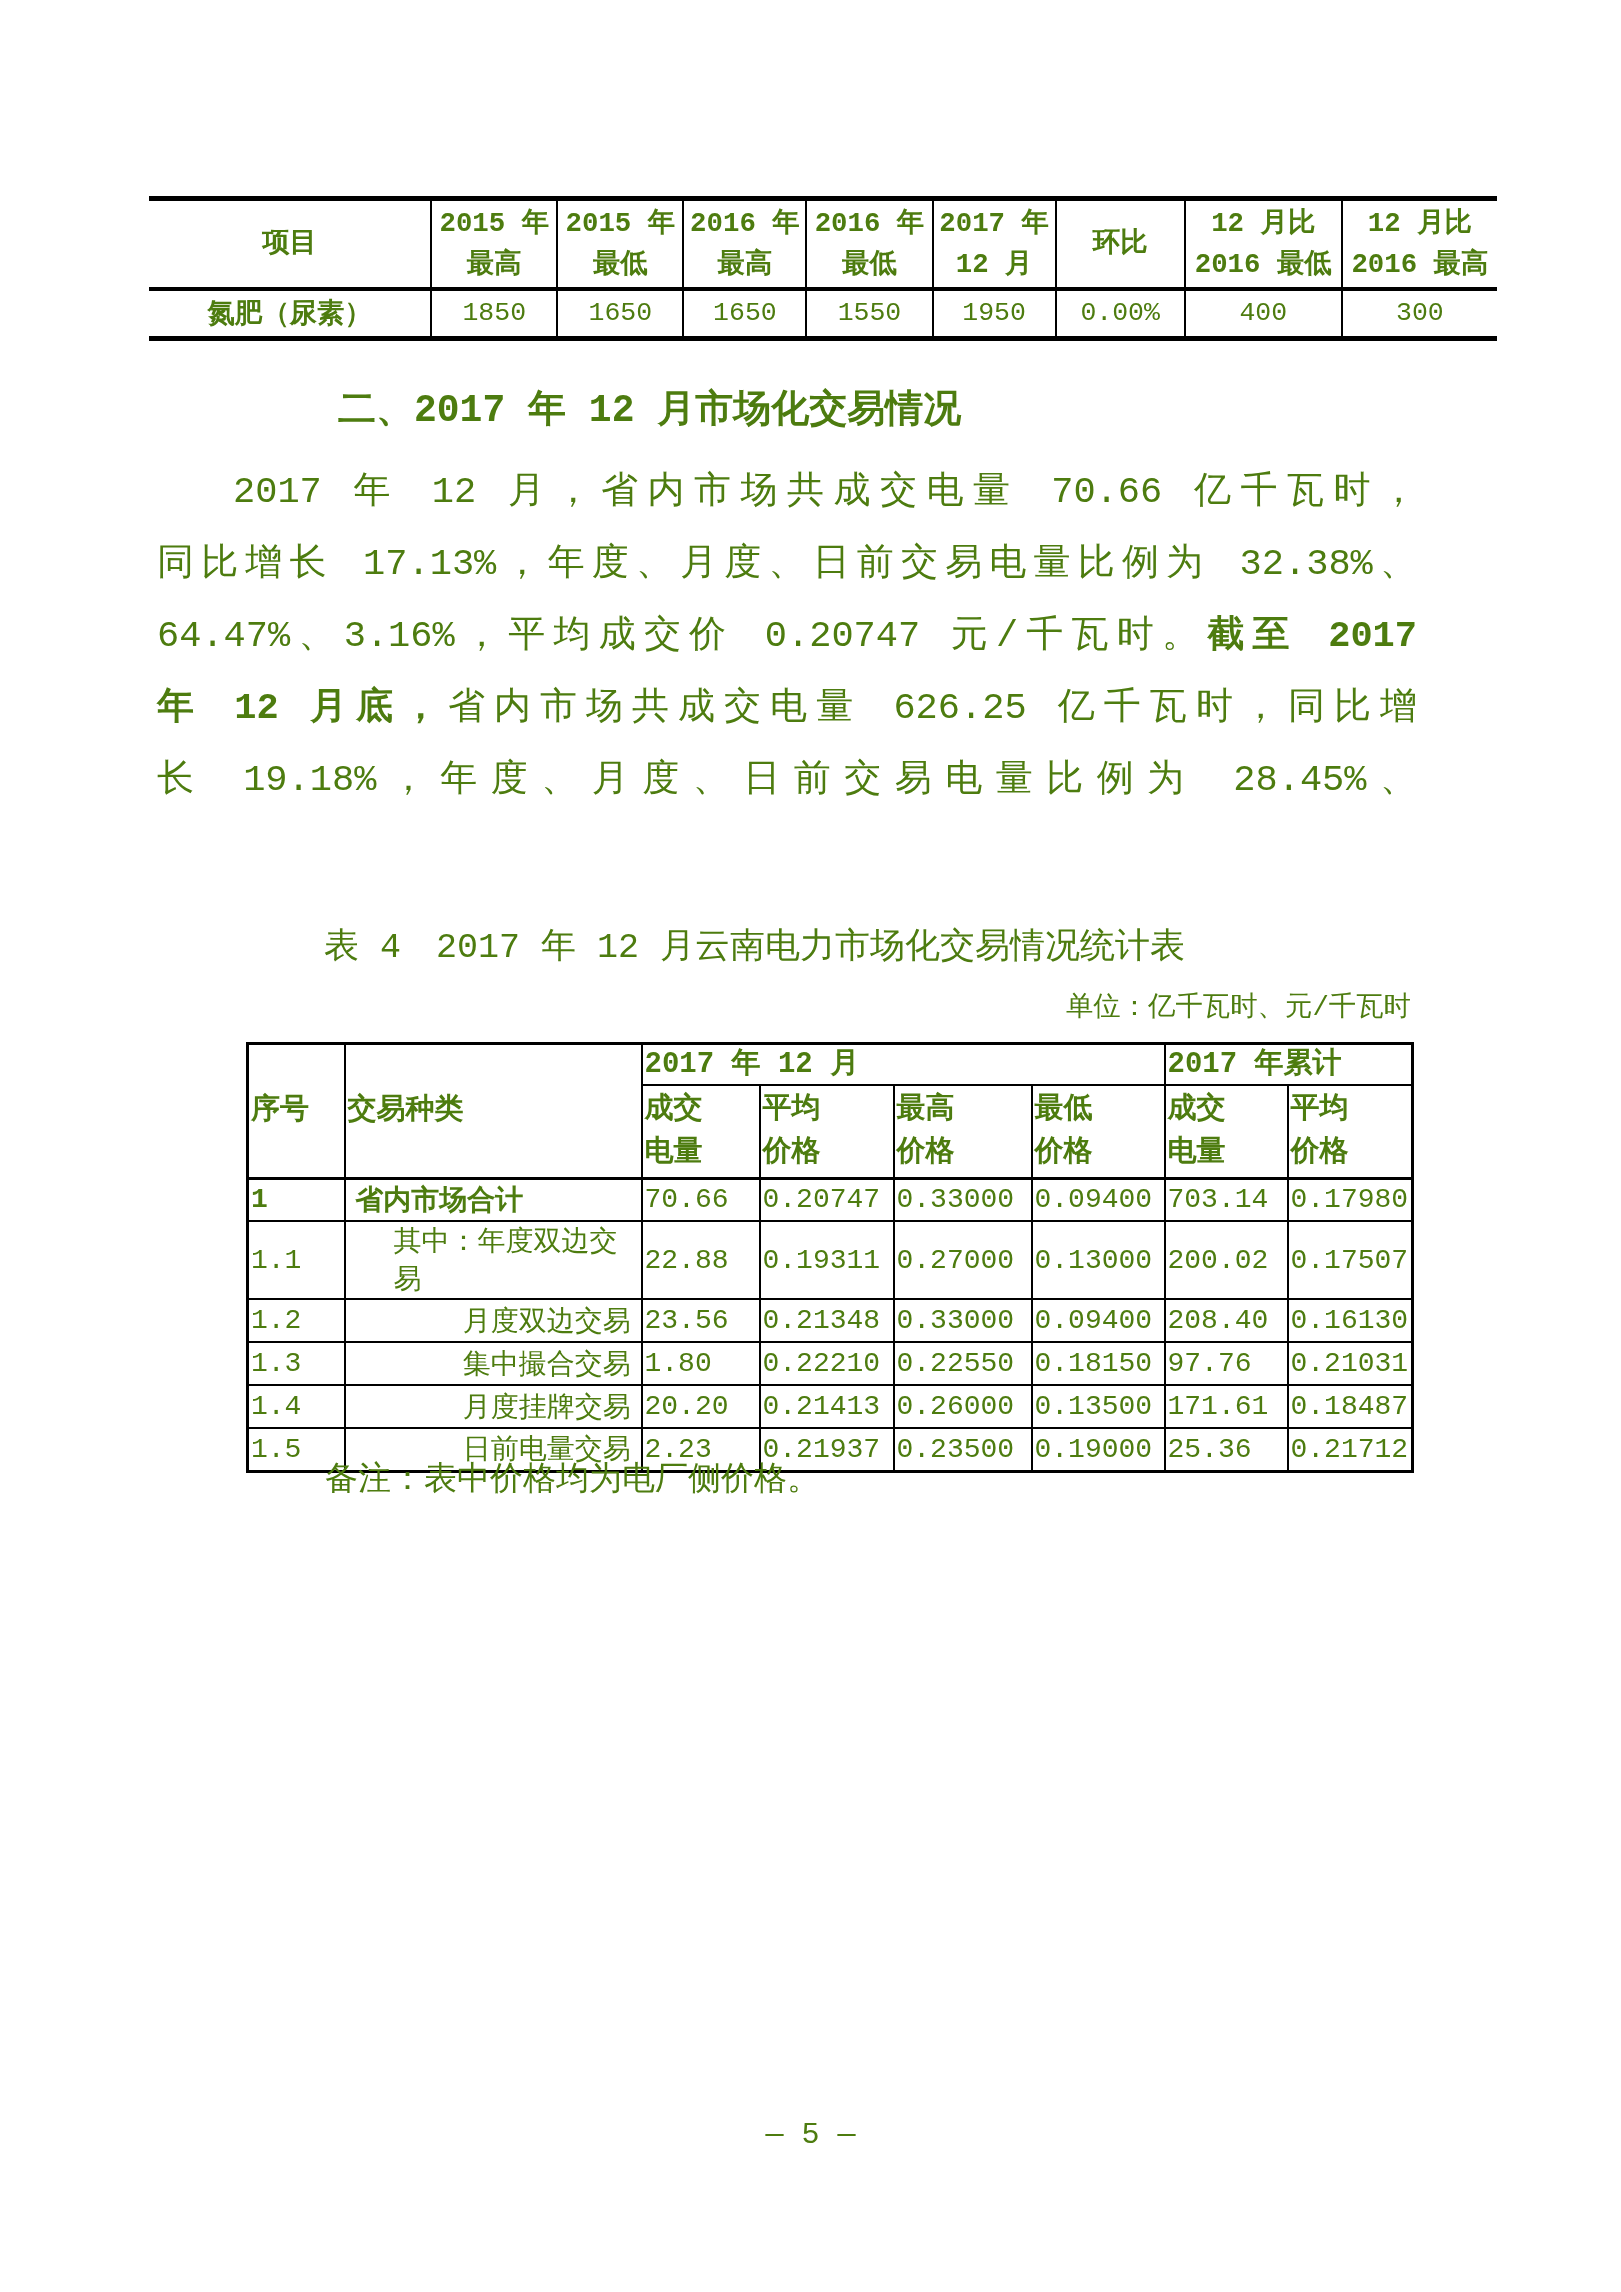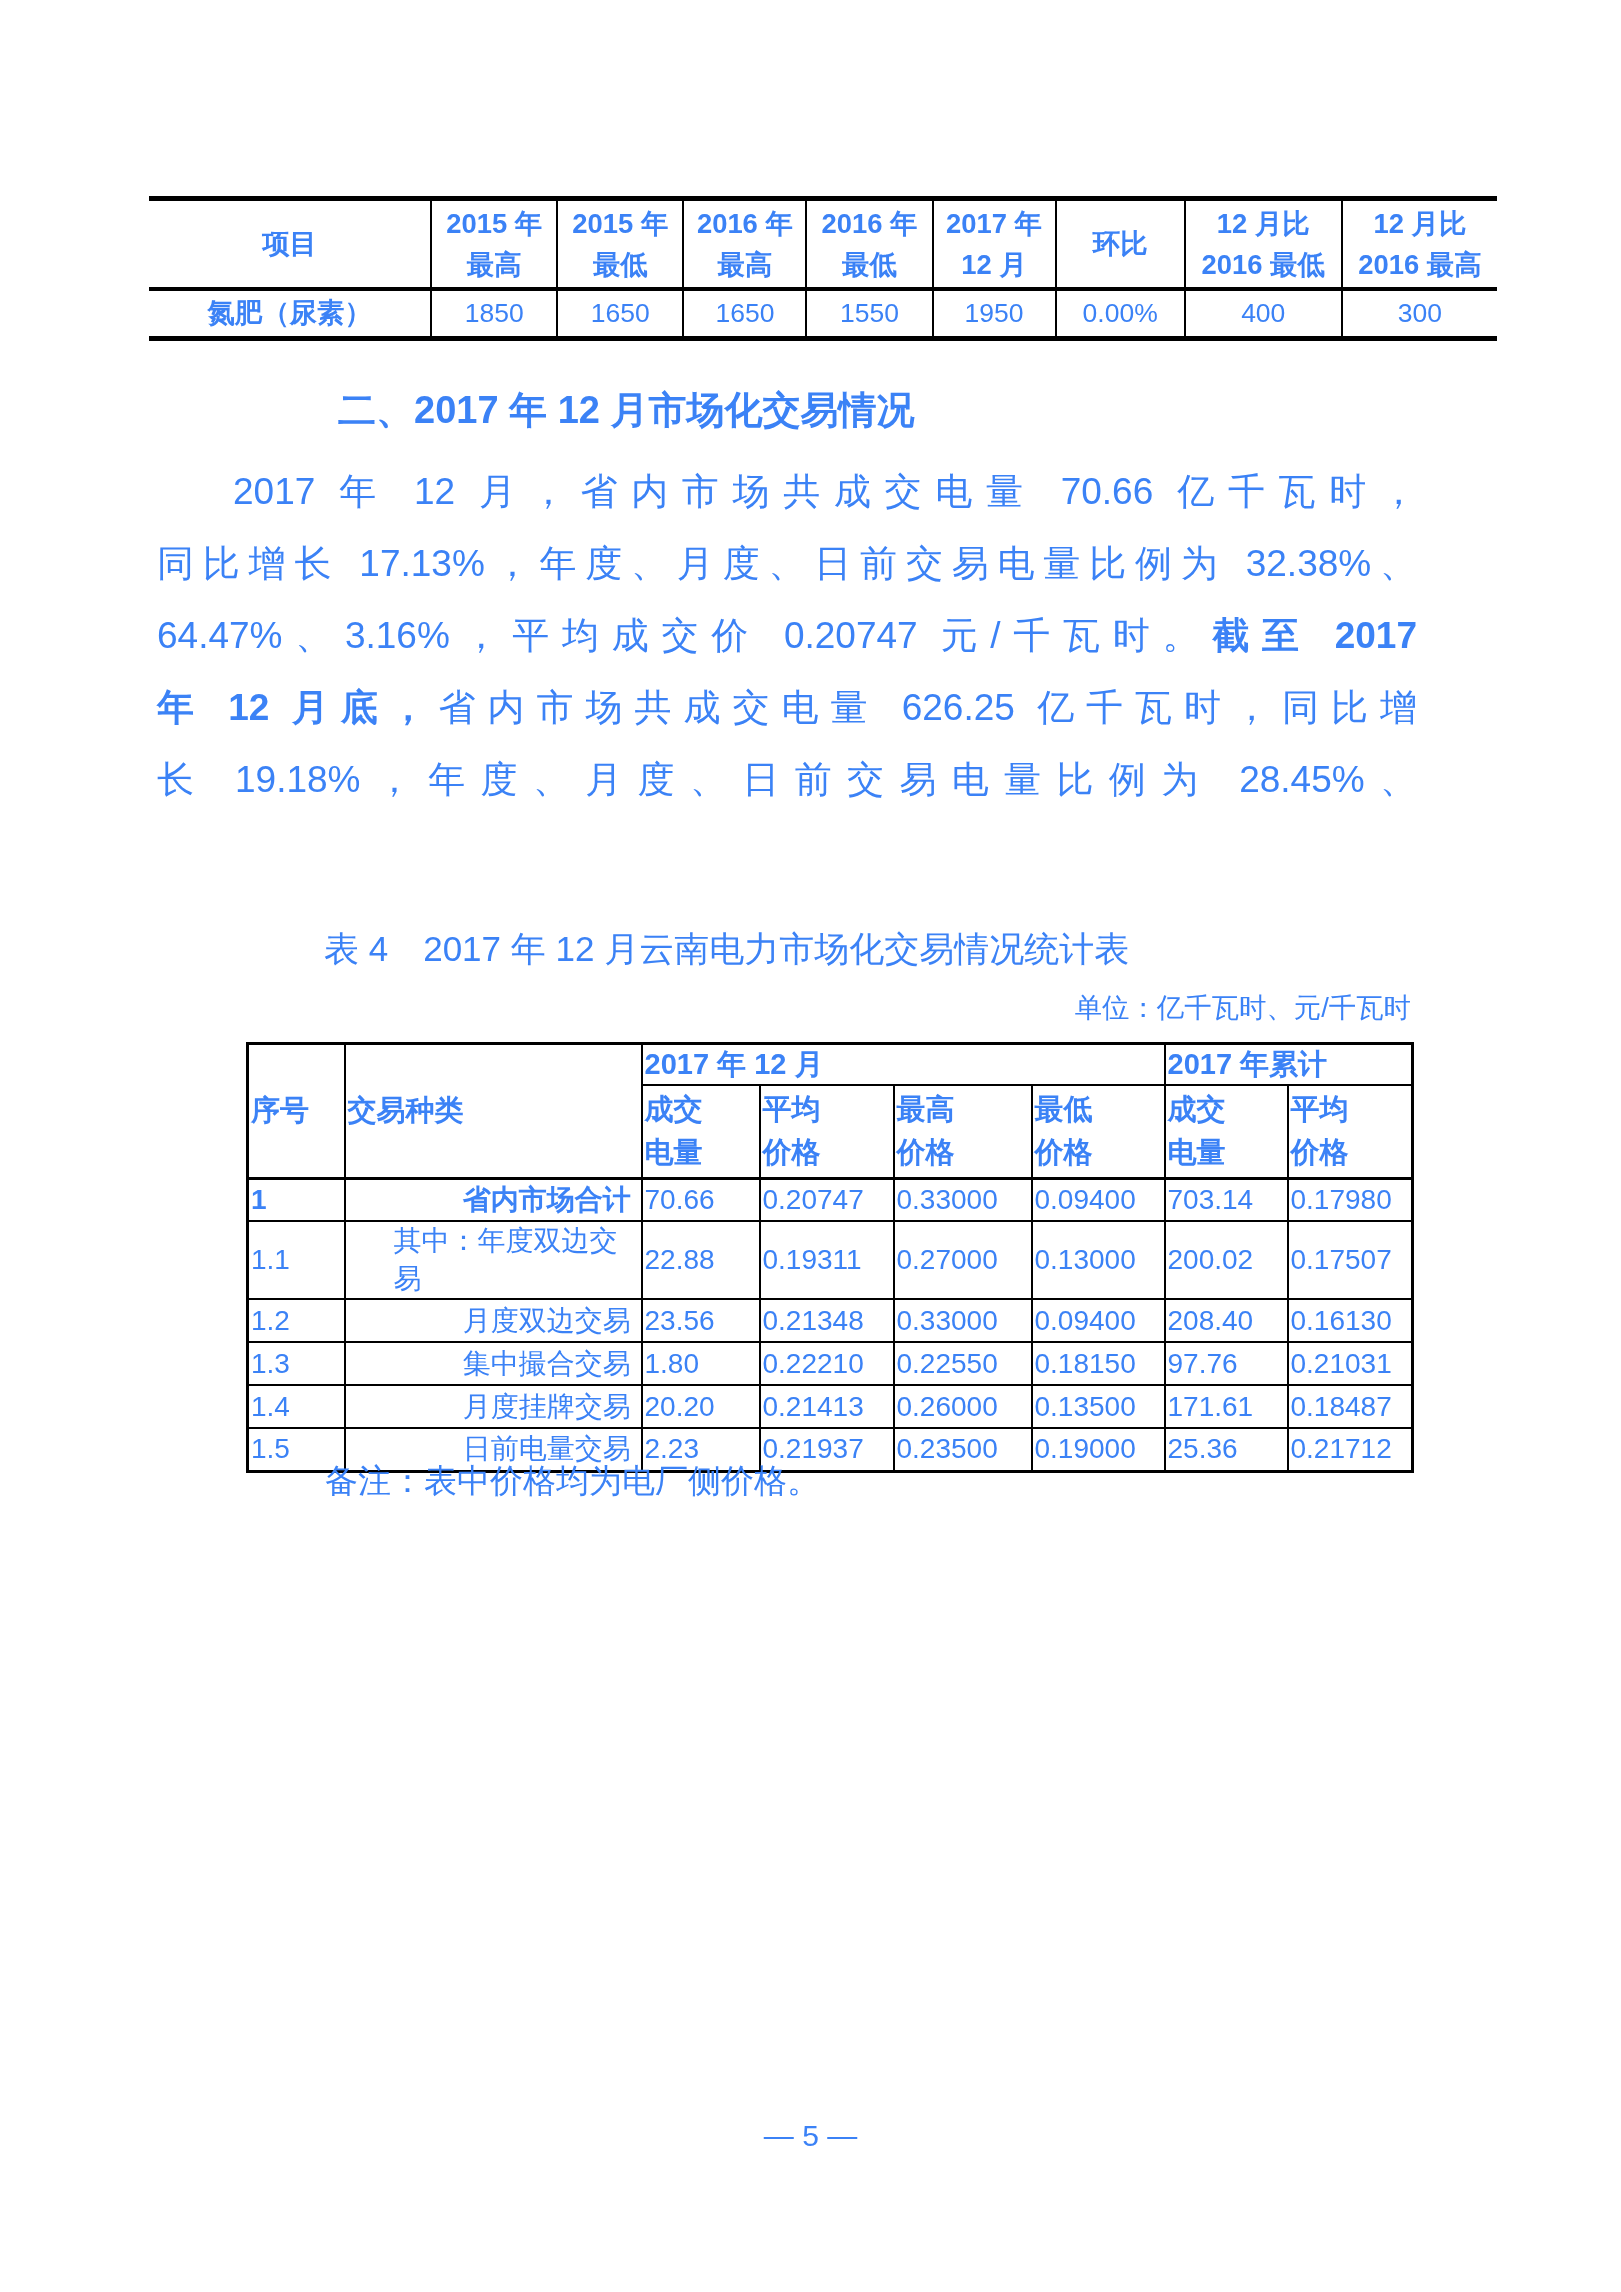--- a/index.html
+++ b/index.html
@@ -2,22 +2,22 @@
 <html><head>
 <meta charset="utf-8">
 <style>
   * { box-sizing: border-box; }
   html,body { margin:0; padding:0; background:#ffffff; }
   .page {
     position: relative;
     width: 1621px;
     height: 2293px;
     background: #ffffff;
-    color: #3b82f6;
-    font-family: Liberation Sans, sans-serif;
+    color: #4d7c0f;
+    font-family: Liberation Mono, monospace;
     overflow: hidden;
   }
 
   
   .cont-table {
     position: absolute;
     left: 149px;
     top: 196px;
     width: 1348px;
     border-collapse: collapse;
@@ -121,21 +121,21 @@
   .t4 tbody td {
     font-size: 28px;
     height: 43px;
     border-top: 2.9px solid #000;
   }
   .t4 tbody td.seq { font-weight: normal; }
   .t4 tbody tr.total td.seq, .t4 tbody tr.total td.type { font-weight: bold; }
   .t4 td.type { padding-left: 9.8px; padding-right: 9.8px; }
   .t4 td.type.al { text-align: left; padding-left: 48px; }
   .t4 td.type.ar { text-align: right; }
-  .t4 td.type.ac { text-align: right; margin-top: 12px; }
+  .t4 td.type.ac { text-align: left; margin-top: 12px; }
 
   .footnote {
     position: absolute;
     left: 171px;
     top: 1457px;
     width: 1264px;
     font-size: 33px;
     line-height: 47px;
     text-indent: 154px;
     white-space: nowrap;

